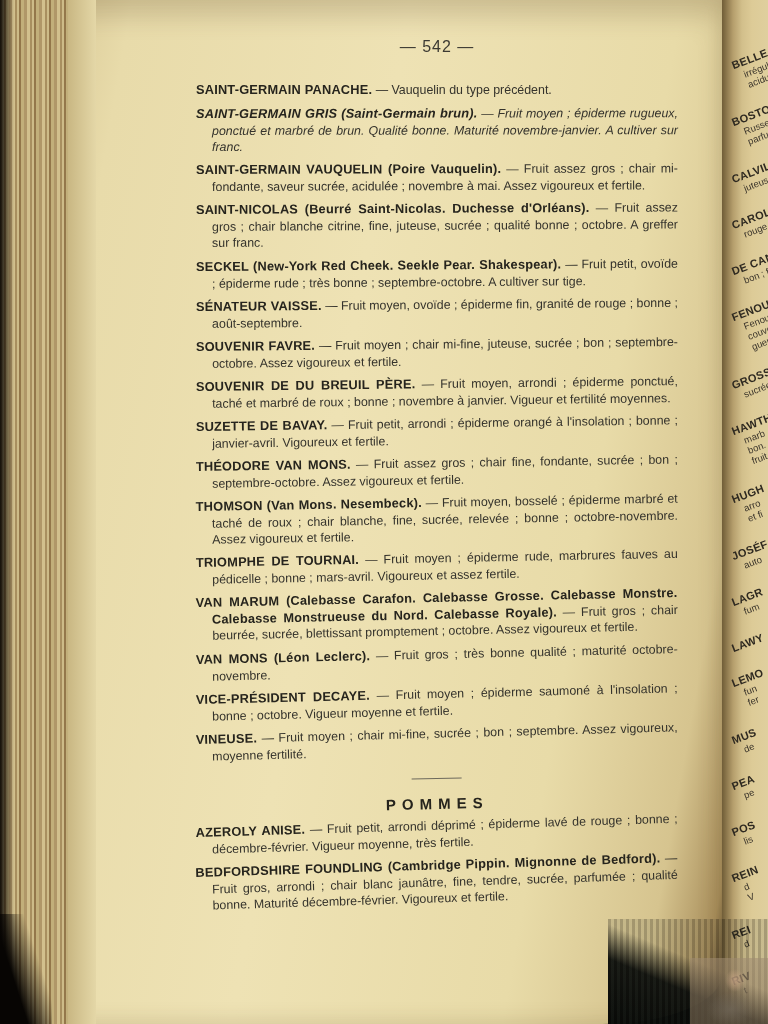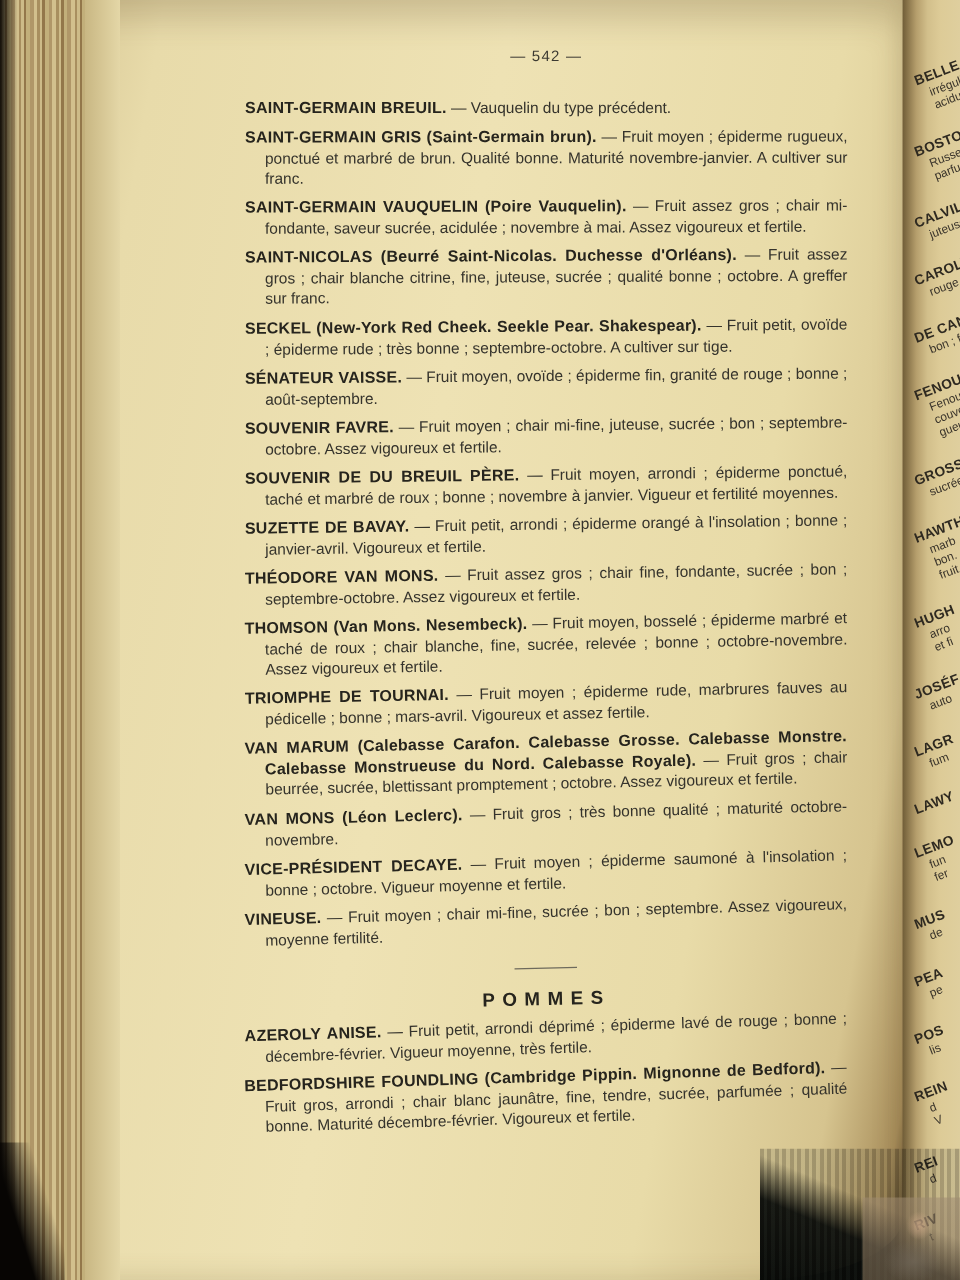--- a/index.html
+++ b/index.html
@@ -39,21 +39,21 @@
     position:absolute;left:56px;top:0;width:666px;height:1024px;
     background:linear-gradient(100deg,
       #d9c997 0%, #e8dbaa 9%, #eee2b4 42%, #e8dba8 74%,
       #d6c48f 90%, #a98f5c 97%, #4f3f24 100%);
     box-shadow:inset 0 16px 24px rgba(95,75,40,.22), inset 0 -8px 16px rgba(95,75,40,.10);
     border-bottom-right-radius:120px 50px;
     color:#35332c;
   }
   .textcol{position:absolute;left:0;top:0;width:100%;height:100%;
     box-sizing:border-box;padding:30px 44px 0 140px;}
-  .pagenum{text-align:center;font-size:12px;letter-spacing:1px;
+  .pagenum{text-align:center;font-size:16px;letter-spacing:1px;
     color:#3c3a32;margin:8px 0 26px;}
   .entry{
     font-size:12.4px;line-height:16.5px;margin:0 0 7px;
     text-indent:-16px;padding-left:16px;text-align:justify;
     transform-origin:left center;
   }
   .entry b{font-size:12.8px;letter-spacing:.2px;color:#26241d;}
   .pommes-block{text-align:center;transform:rotate(-1.3deg);}
   .divider{width:50px;border:0;border-top:1px solid #6e6a5c;margin:13px auto 16px;}
   .pommes{font-size:15px;font-weight:bold;letter-spacing:6px;color:#26241d;margin:0 0 13px;}
@@ -171,22 +171,22 @@
           <span>t</span>
         </div>
       </div>
   </div>
 
   <div class="page">
     <div class="textcol">
       <div class="pagenum">— 542 —</div>
 
       <div>
-          <p class="entry" style="transform: rotate(0deg);"><b>SAINT-GERMAIN BREUIL.</b><span> — Vauquelin du type précédent.</span></p>
-          <p class="entry" style="transform: rotate(-0.1deg);"><b>SAINT-GERMAIN GRIS (Saint-Germain brun).</b><span> — Fruit moyen ; épiderme rugueux, ponctué et marbré de brun. Qualité bonne. Maturité novembre-janvier. A cultiver sur franc.</span></p>
+          <p class="entry" style="transform: rotate(0deg);"><b>SAINT-GERMAIN PANACHE.</b><span> — Vauquelin du type précédent.</span></p>
+          <p class="entry" style="transform: rotate(-0.1deg); font-style: italic;"><b>SAINT-GERMAIN GRIS (Saint-Germain brun).</b><span> — Fruit moyen ; épiderme rugueux, ponctué et marbré de brun. Qualité bonne. Maturité novembre-janvier. A cultiver sur franc.</span></p>
           <p class="entry" style="transform: rotate(-0.2deg);"><b>SAINT-GERMAIN VAUQUELIN (Poire Vauquelin).</b><span> — Fruit assez gros ; chair mi-fondante, saveur sucrée, acidulée ; novembre à mai. Assez vigoureux et fertile.</span></p>
           <p class="entry" style="transform: rotate(-0.3deg);"><b>SAINT-NICOLAS (Beurré Saint-Nicolas. Duchesse d'Orléans).</b><span> — Fruit assez gros ; chair blanche citrine, fine, juteuse, sucrée ; qualité bonne ; octobre. A greffer sur franc.</span></p>
           <p class="entry" style="transform: rotate(-0.4deg);"><b>SECKEL (New-York Red Cheek. Seekle Pear. Shakespear).</b><span> — Fruit petit, ovoïde ; épiderme rude ; très bonne ; septembre-octobre. A cultiver sur tige.</span></p>
           <p class="entry" style="transform: rotate(-0.5deg);"><b>SÉNATEUR VAISSE.</b><span> — Fruit moyen, ovoïde ; épiderme fin, granité de rouge ; bonne ; août-septembre.</span></p>
           <p class="entry" style="transform: rotate(-0.6deg);"><b>SOUVENIR FAVRE.</b><span> — Fruit moyen ; chair mi-fine, juteuse, sucrée ; bon ; septembre-octobre. Assez vigoureux et fertile.</span></p>
           <p class="entry" style="transform: rotate(-0.7deg);"><b>SOUVENIR DE DU BREUIL PÈRE.</b><span> — Fruit moyen, arrondi ; épiderme ponctué, taché et marbré de roux ; bonne ; novembre à janvier. Vigueur et fertilité moyennes.</span></p>
           <p class="entry" style="transform: rotate(-0.8deg);"><b>SUZETTE DE BAVAY.</b><span> — Fruit petit, arrondi ; épiderme orangé à l'insolation ; bonne ; janvier-avril. Vigoureux et fertile.</span></p>
           <p class="entry" style="transform: rotate(-0.9deg);"><b>THÉODORE VAN MONS.</b><span> — Fruit assez gros ; chair fine, fondante, sucrée ; bon ; septembre-octobre. Assez vigoureux et fertile.</span></p>
           <p class="entry" style="transform: rotate(-1deg);"><b>THOMSON (Van Mons. Nesembeck).</b><span> — Fruit moyen, bosselé ; épiderme marbré et taché de roux ; chair blanche, fine, sucrée, relevée ; bonne ; octobre-novembre. Assez vigoureux et fertile.</span></p>
           <p class="entry" style="transform: rotate(-1.1deg);"><b>TRIOMPHE DE TOURNAI.</b><span> — Fruit moyen ; épiderme rude, marbrures fauves au pédicelle ; bonne ; mars-avril. Vigoureux et assez fertile.</span></p>

